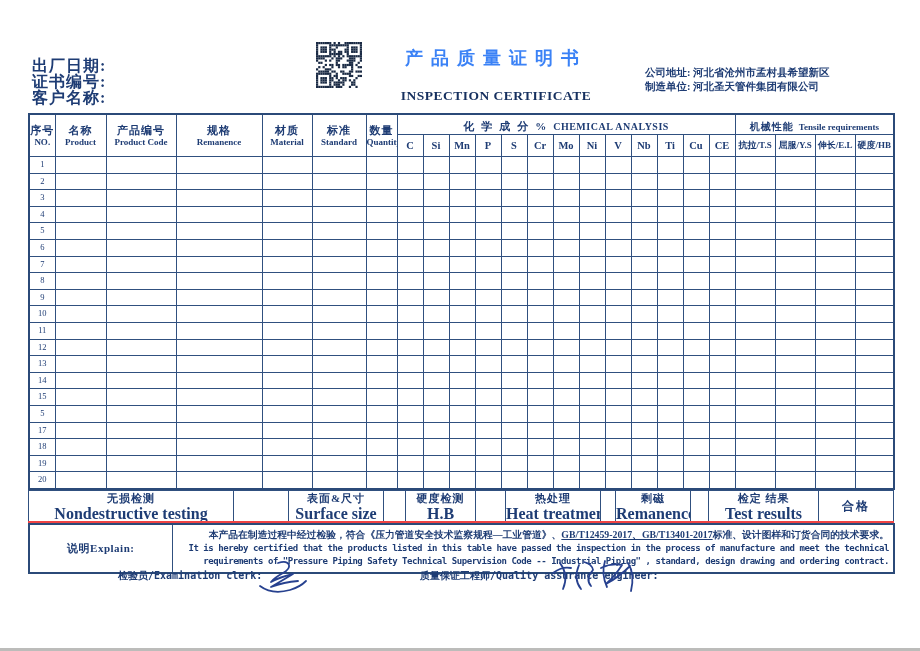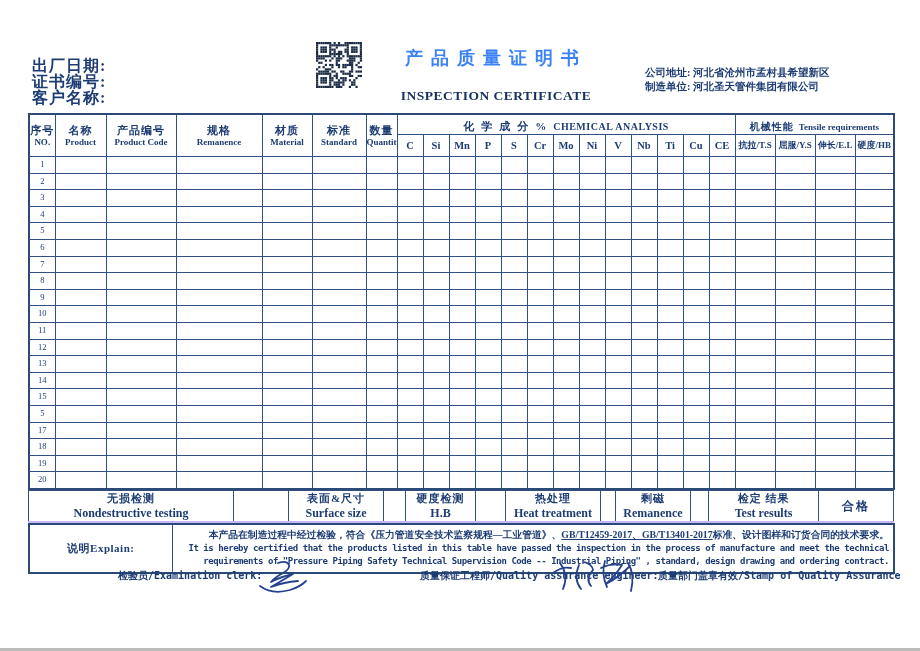--- a/index.html
+++ b/index.html
@@ -26,24 +26,24 @@
   .hen{font-size:9px;font-weight:700;letter-spacing:0;line-height:11px;}
   .gcn{font-size:11px;font-weight:700;letter-spacing:7px;}
   .gen{font-size:10px;font-weight:700;margin-left:0;letter-spacing:.5px;}
   .gcn2{font-size:10px;font-weight:700;letter-spacing:1px;}
   .gen2{font-size:9px;font-weight:700;margin-left:5px;}
   .mech-sub{font-size:9px !important;}
   tbody.rows td{height:15.6px;font-size:8.5px;line-height:15.6px;}
 
   table.summary td{height:15px;}
   .sum-cn{font-size:11px;font-weight:600;line-height:15px;letter-spacing:1px;}
-  .sum-en{font-size:12px;font-weight:600;line-height:15px;}
+  .sum-en{font-size:16px;font-weight:600;line-height:15px;}
   .sum-val{font-size:12px;font-weight:600;line-height:30px;letter-spacing:2px;}
   table.summary td{border:1px solid #30507f;}
-  table.summary{border-bottom:2px solid #c4b5fd;}
+  table.summary{border-bottom:2px solid #ef4444;}
 
   table.explain td{height:43px;}
   .exp-label{font-size:11px;font-weight:600;letter-spacing:.5px;}
   .exp-body{text-align:right;padding:2px 4px 2px 6px !important;}
   .exp-l1{font-size:9.8px;line-height:13.5px;white-space:nowrap;font-weight:600;}
   .exp-l1 .u{text-decoration:underline;}
   .exp-en{font-family:"DejaVu Sans Mono","Liberation Mono",monospace;font-size:9px;
           letter-spacing:-.45px;line-height:13.5px;white-space:nowrap;font-weight:600;}
   table.explain{border:2px solid #2b4a78;}
 
@@ -1002,16 +1002,15 @@
   <div class="sig-label" style="left:118px;top:569px;">检验员/Examination clerk:</div>
   <svg class="sig-svg" style="left:248px;top:558px;" width="72" height="42" viewBox="0 0 72 42">
     <path d="M30 5 q9 -3 11 2 q1 4 -6 8 q-9 5 -12 9 q9 -5 22 -8 q-10 6 -22 13 q13 -5 27 -6" stroke-width="1.8"></path>
     <path d="M12 28 q12 9 30 4 q10 -3 16 -9" stroke-width="1.8"></path>
   </svg>
   <div class="sig-label" style="left:420px;top:569px;">质量保证工程师/Quality assurance engineer:</div>
   <svg class="sig-svg" style="left:548px;top:555px;" width="95" height="46" viewBox="0 0 95 46">
     <path d="M12 8 q9 12 3 26 M5 18 q9 -7 18 -5 M31 10 q-6 14 2 24 M36 7 q8 2 9 8 q-8 9 -2 16" stroke-width="1.8"></path>
     <path d="M57 6 q-4 13 2 26 M53 13 q10 -5 21 -3 q-7 11 -16 19 q13 -7 24 -18 M80 8 q7 11 3 28" stroke-width="1.8"></path>
   </svg>
-  <div class="sig-label" style="left:658px;top:569px;">质量部门盖章有效/Stamp of Quality Assurance</div>
 
   <div class="scan-edge"></div>
 </div>
 
 </body></html>

